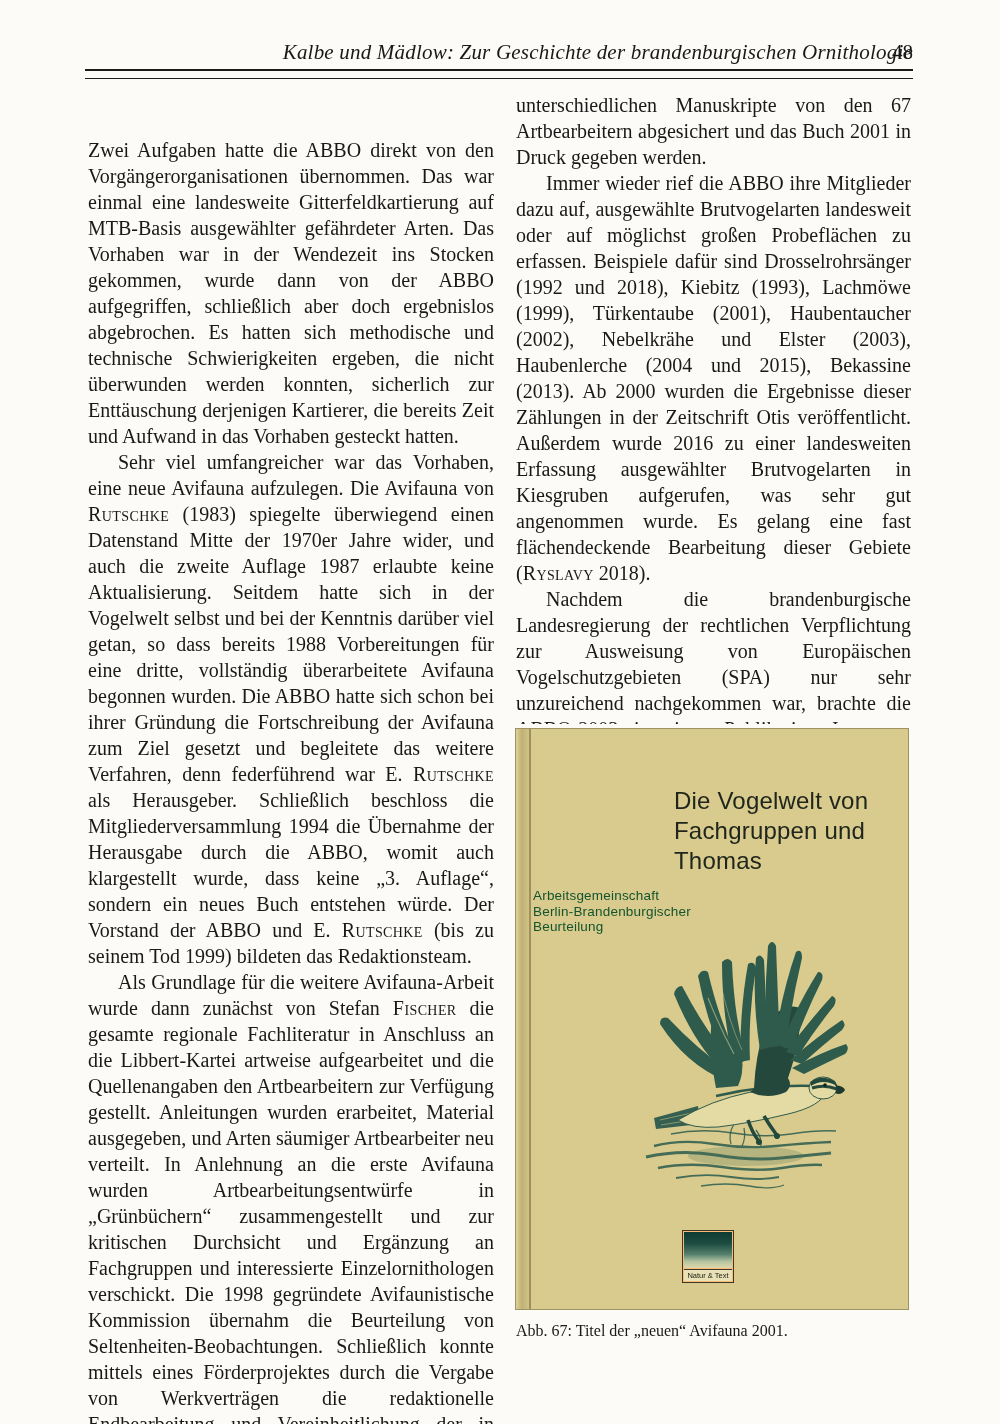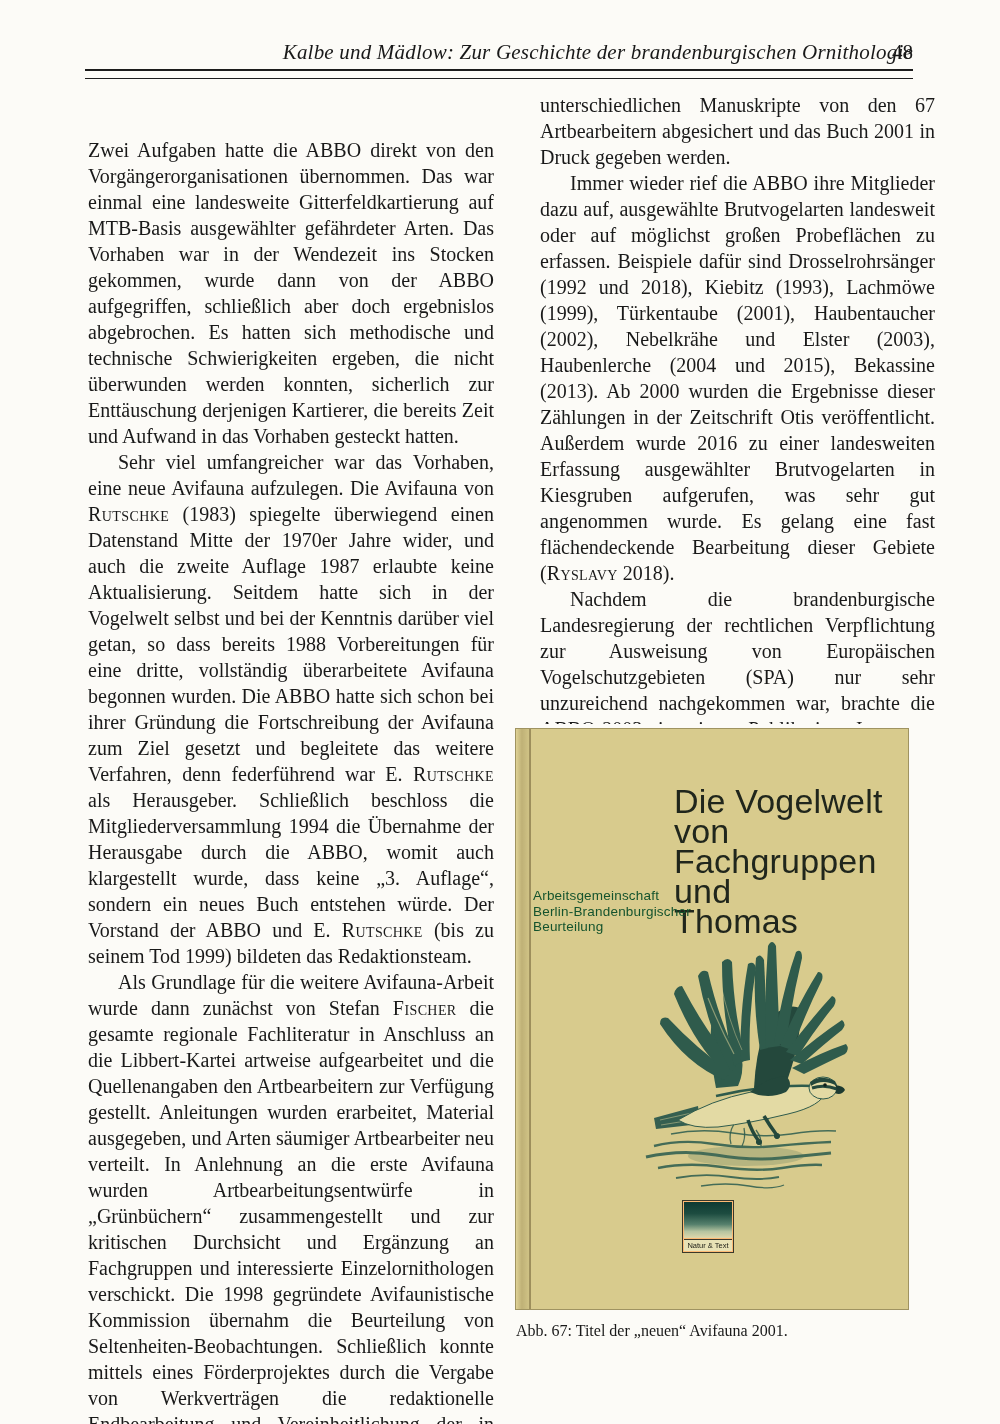--- a/index.html
+++ b/index.html
@@ -12,36 +12,36 @@
   .rh-title{font-style:italic;letter-spacing:.2px;}
   .rh-page{position:absolute;right:0;top:0;font-style:normal;}
   .head-rule{position:absolute;left:85px;top:69px;width:828px;height:7px;
     border-top:2.5px solid #1c1c1c;border-bottom:1px solid #1c1c1c;}
   
   .col{position:absolute;top:92px;font-size:20px;line-height:26px;text-align:justify;
     hyphens:auto;-webkit-hyphens:auto;}
   .col p{margin:0;}
   .col p.indent{text-indent:30px;}
   .col-left{left:88px;width:406px;max-height:1290px;overflow:hidden;margin-top:45px;}
-  .col-right{left:540px;width:395px;max-height:632px;overflow:hidden;}
+  .col-right{left:516px;width:395px;max-height:632px;overflow:hidden;}
   .sc{font-variant:small-caps;letter-spacing:.4px;}
   
   .book{position:absolute;left:515px;top:728px;width:394px;height:582px;
     background:#d8cb8d;border:1px solid #9f9361;box-sizing:border-box;}
   .spine{position:absolute;left:0;top:0;bottom:0;width:13px;
     background:linear-gradient(90deg,#dfd296 0%,#bfb176 45%,#d0c386 100%);
     border-right:2px solid rgba(118,103,58,.6);}
   .book-title{position:absolute;left:158px;top:57px;
     font-family:"Liberation Sans","DejaVu Sans",sans-serif;
-    font-size:34px;line-height:30px;color:#20261c;letter-spacing:.2px;}
+    font-size:24px;line-height:30px;color:#20261c;letter-spacing:.2px;}
   .book-publisher{position:absolute;left:17px;top:159px;
     font-family:"Liberation Sans","DejaVu Sans",sans-serif;
     font-size:13.5px;line-height:15.5px;color:#14532d;letter-spacing:.2px;}
   .osprey{position:absolute;left:100px;top:198px;width:250px;height:264px;}
-  .logo{position:absolute;left:166px;top:471px;width:52px;height:53px;
+  .logo{position:absolute;left:166px;top:501px;width:52px;height:53px;
     border:1px solid #3a382a;background:#fdba74;box-sizing:border-box;}
   .logo-grad{position:absolute;left:1px;right:1px;top:1px;height:36px;
     background:linear-gradient(180deg,#0e3a32 0%,#1d4c40 32%,#55806c 62%,#b5c4a0 82%,#ded8ab 100%);}
   .logo-label{position:absolute;left:1px;right:1px;bottom:1px;height:11px;
     background:#e8e2b6;border-top:1px solid #3a382a;
     font-family:"Liberation Sans","DejaVu Sans",sans-serif;font-size:7.5px;line-height:11px;
     text-align:center;color:#1c1c14;white-space:nowrap;overflow:hidden;}
   .caption{position:absolute;left:516px;top:1318px;width:400px;font-size:16px;line-height:25px;}
 </style>
 </head>

